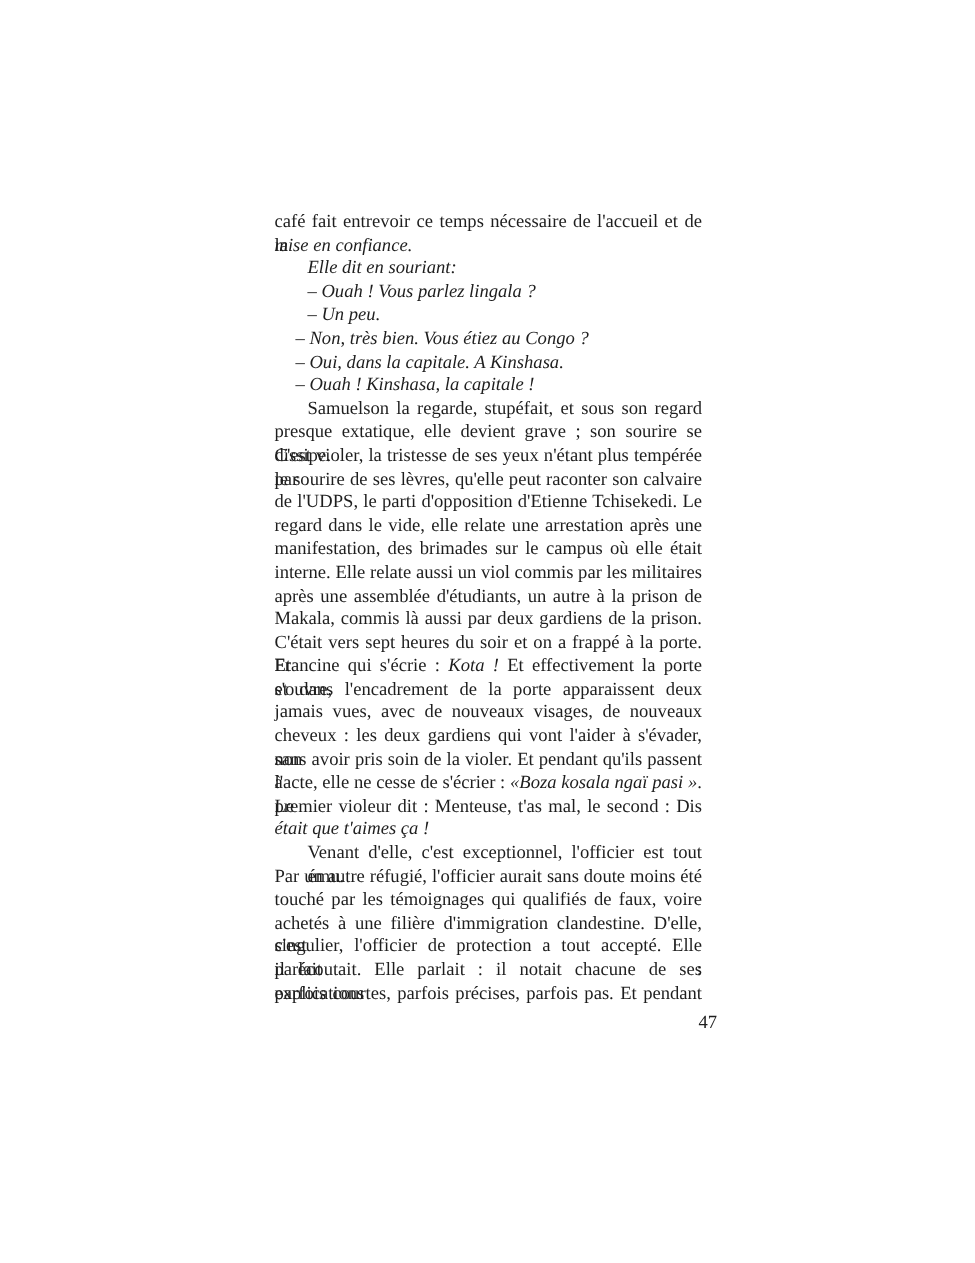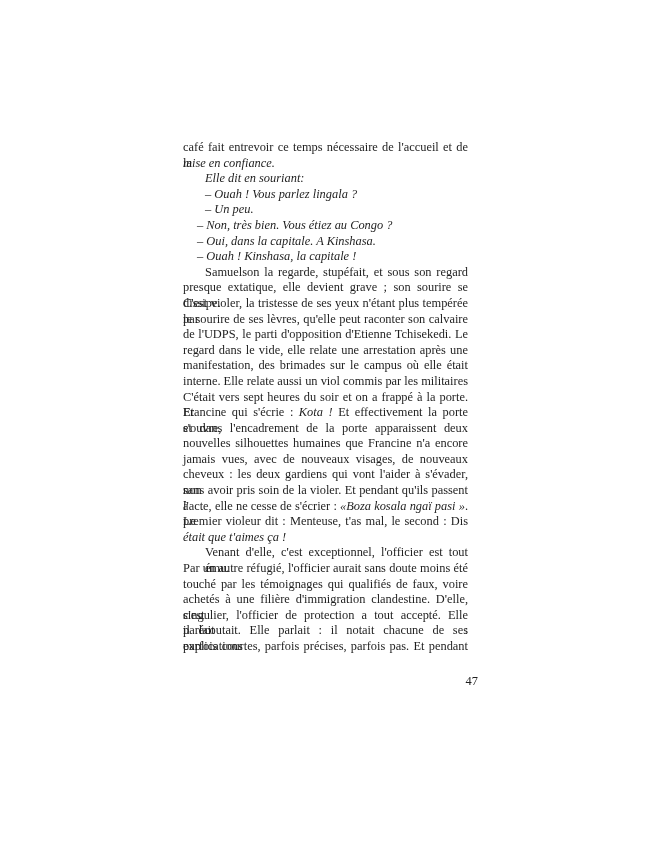--- a/index.html
+++ b/index.html
@@ -70,24 +70,25 @@
     <span class="line left dash">– Oui, dans la capitale. A Kinshasa.</span>
     <span class="line left dash">– Ouah ! Kinshasa, la capitale !</span>
     <span class="line justify indent">Samuelson la regarde, stupéfait, et sous son regard</span>
     <span class="line justify">presque extatique, elle devient grave ; son sourire se dissipe.</span>
     <span class="line justify">C'est violer, la tristesse de ses yeux n'étant plus tempérée par</span>
     <span class="line justify">le sourire de ses lèvres, qu'elle peut raconter son calvaire</span>
     <span class="line justify">de l'UDPS, le parti d'opposition d'Etienne Tchisekedi. Le</span>
     <span class="line justify">regard dans le vide, elle relate une arrestation après une</span>
     <span class="line justify">manifestation, des brimades sur le campus où elle était</span>
     <span class="line justify">interne. Elle relate aussi un viol commis par les militaires</span>
+    <span class="line justify">après une assemblée d'étudiants, un autre à la prison de</span>
+    <span class="line justify">Makala, commis là aussi par deux gardiens de la prison.</span>
     <span class="line justify">C'était vers sept heures du soir et on a frappé à la porte. Et</span>
     <span class="line justify"><span>Francine qui s'écrie : </span><i>Kota !</i><span> Et effectivement la porte s'ouvre,</span></span>
     <span class="line justify">et dans l'encadrement de la porte apparaissent deux</span>
-    <span class="line justify">nouvelles silhouettes humaines que Francine n'a encore</span>
     <span class="line justify">jamais vues, avec de nouveaux visages, de nouveaux</span>
     <span class="line justify">cheveux : les deux gardiens qui vont l'aider à s'évader, non</span>
     <span class="line justify">sans avoir pris soin de la violer. Et pendant qu'ils passent à</span>
     <span class="line justify"><span>l'acte, elle ne cesse de s'écrier : </span><i>«Boza kosala ngaï pasi »</i><span>. Le</span></span>
     <span class="line justify">premier violeur dit : Menteuse, t'as mal, le second : Dis</span>
     <span class="line left">était que t'aimes ça !</span>
     <span class="line justify indent">Venant d'elle, c'est exceptionnel, l'officier est tout ému.</span>
     <span class="line justify">Par un autre réfugié, l'officier aurait sans doute moins été</span>
     <span class="line justify">touché par les témoignages qui qualifiés de faux, voire</span>
     <span class="line justify">achetés à une filière d'immigration clandestine. D'elle, c'est</span>

